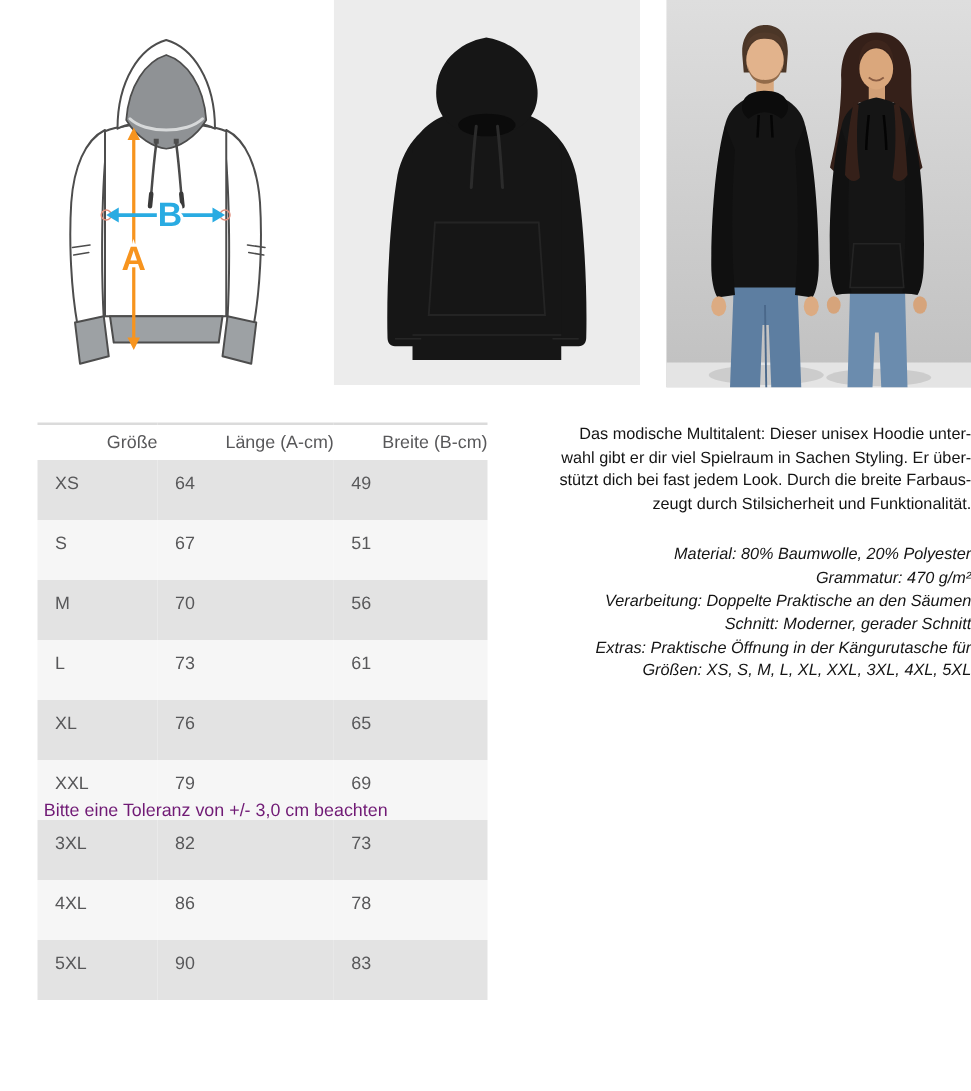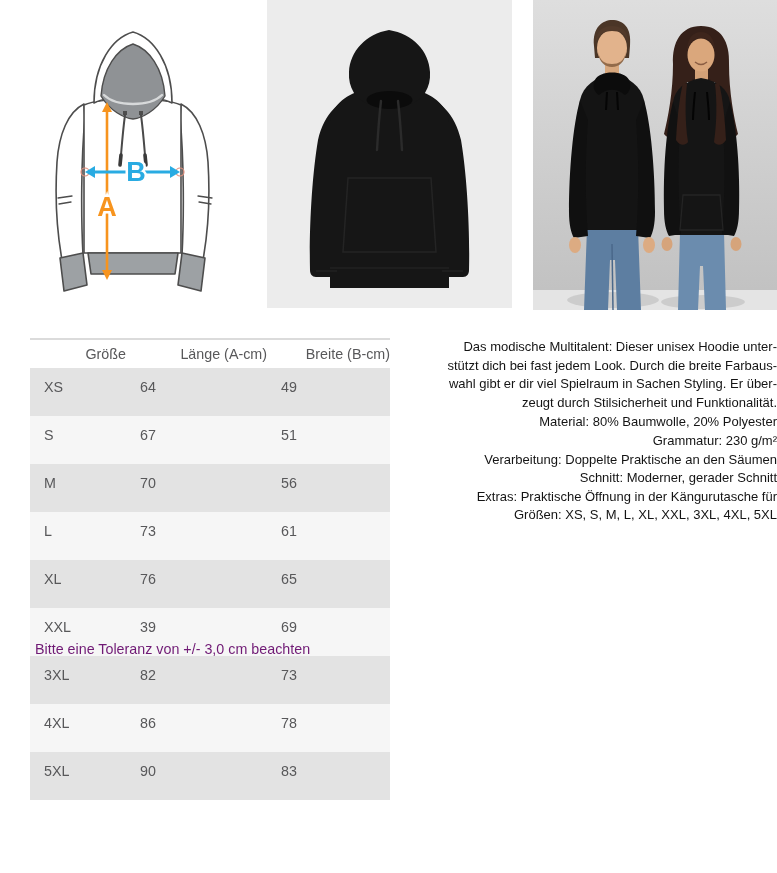--- a/index.html
+++ b/index.html
@@ -22,21 +22,21 @@
   table.size th{font-weight:normal;text-align:right;height:28px;padding:0 0 0 14px;
                 background:#ffffff;}
   table.size td{height:38px;padding:0 0 10px 14px;}
   table.size tbody tr:nth-child(odd){background:#E3E3E3;}
   table.size tbody tr:nth-child(even){background:#F6F6F6;}
 
   
   .description{position:absolute;left:412px;top:338px;width:365px;
                font-size:13px;line-height:18.6px;color:#141414;}
   .description .line{white-space:nowrap;text-align:right;}
-  .specs{margin-top:1px;}
+  .specs{margin-top:22px;font-style:italic;}
   .specs .indent{padding-left:44px;}
 
   
   .tolerance{position:absolute;left:35px;top:627px;font-size:14.3px;color:#701a75;
              white-space:nowrap;}
 </style>
 </head>
 <body>
 
 <div class="page">
@@ -191,21 +191,21 @@
         <td>73</td>
         <td>61</td>
       </tr>
       <tr>
         <td>XL</td>
         <td>76</td>
         <td>65</td>
       </tr>
       <tr>
         <td>XXL</td>
-        <td>39</td>
+        <td>79</td>
         <td>69</td>
       </tr>
       <tr>
         <td>3XL</td>
         <td>82</td>
         <td>73</td>
       </tr>
       <tr>
         <td>4XL</td>
         <td>86</td>
@@ -215,27 +215,27 @@
         <td>5XL</td>
         <td>90</td>
         <td>83</td>
       </tr>
     </tbody>
   </table>
 
   <div class="description">
     <div class="intro">
       <div class="line">Das modische Multitalent: Dieser unisex Hoodie unter-</div>
+      <div class="line">wahl gibt er dir viel Spielraum in Sachen Styling. Er über-</div>
       <div class="line">stützt dich bei fast jedem Look. Durch die breite Farbaus-</div>
-      <div class="line">wahl gibt er dir viel Spielraum in Sachen Styling. Er über-</div>
       <div class="line">zeugt durch Stilsicherheit und Funktionalität.</div>
     </div>
     <div class="specs">
       <div class="line">Material: 80% Baumwolle, 20% Polyester</div>
-      <div class="line">Grammatur: 230 g/m²</div>
+      <div class="line">Grammatur: 470 g/m²</div>
       <div class="line">Verarbeitung: Doppelte Praktische an den Säumen</div>
       <div class="line">Schnitt: Moderner, gerader Schnitt</div>
       <div class="line">Extras: Praktische Öffnung in der Kängurutasche für</div>
       <div class="line">Größen: XS, S, M, L, XL, XXL, 3XL, 4XL, 5XL</div>
     </div>
   </div>
 
   <p class="tolerance">Bitte eine Toleranz von +/- 3,0 cm beachten</p>
 
 </div>

